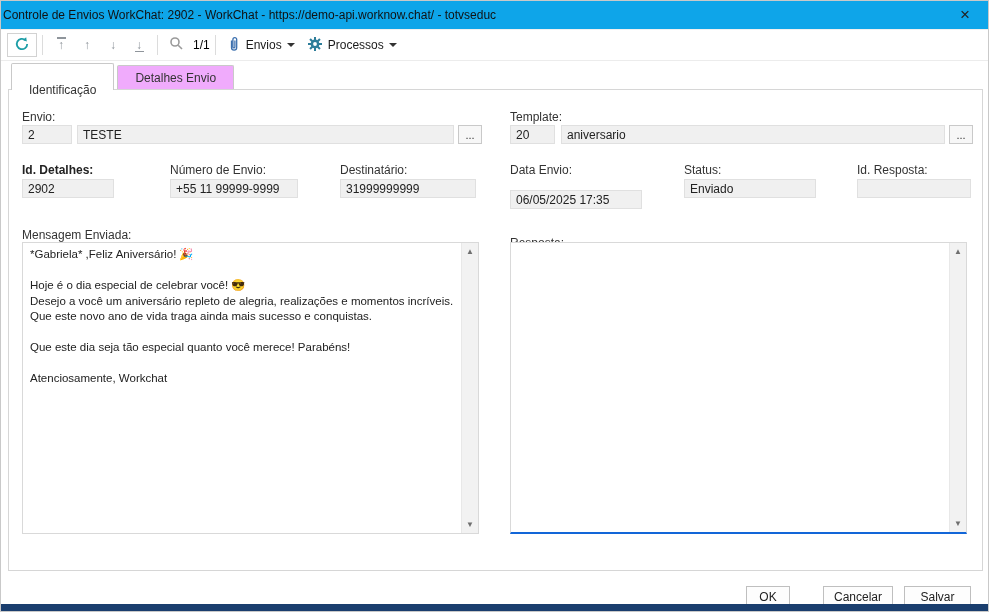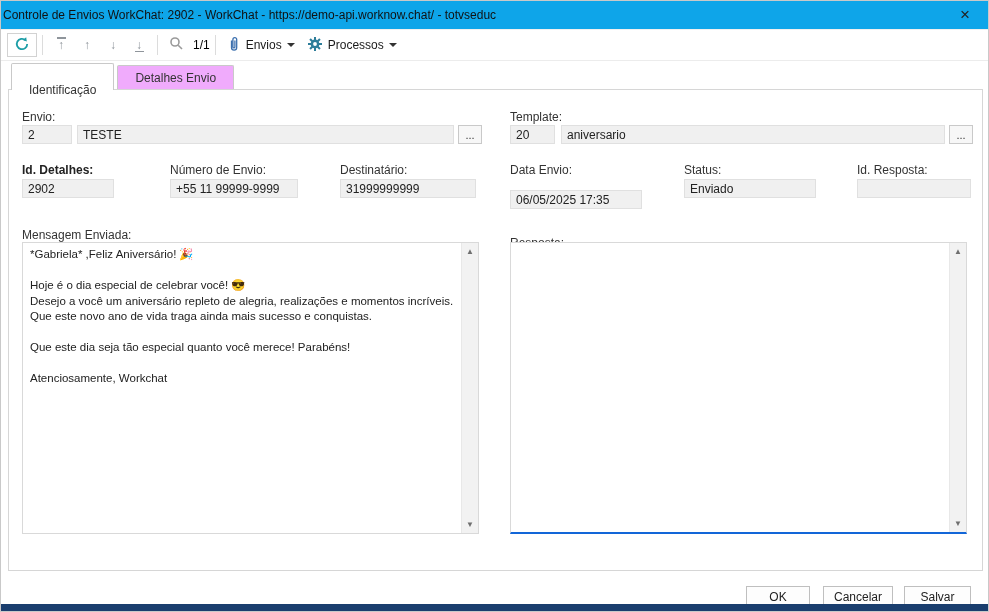--- a/index.html
+++ b/index.html
@@ -100,21 +100,21 @@
     color:#6f6f6f; font-size:8px; cursor:pointer;
   }
 
   
   .btn {
     position:absolute; top:585px; height:22px;
     background:#fdfdfd; border:1px solid #bfbfbf;
     display:flex; align-items:center; justify-content:center;
     font-family:inherit; font-size:12px; color:#222; cursor:pointer;
   }
-  .btn-ok { left:745px; width:64px; }
+  .btn-ok { left:745px; width:44px; }
   .btn-cancel { left:822px; width:70px; }
   .btn-save { left:903px; width:67px; }
   .bottom-strip {
     position:absolute; left:0; bottom:0; width:100%; height:7px; background:#1a3e6e;
   }
 </style>
 </head>
 <body>
 
 <div class="titlebar">

